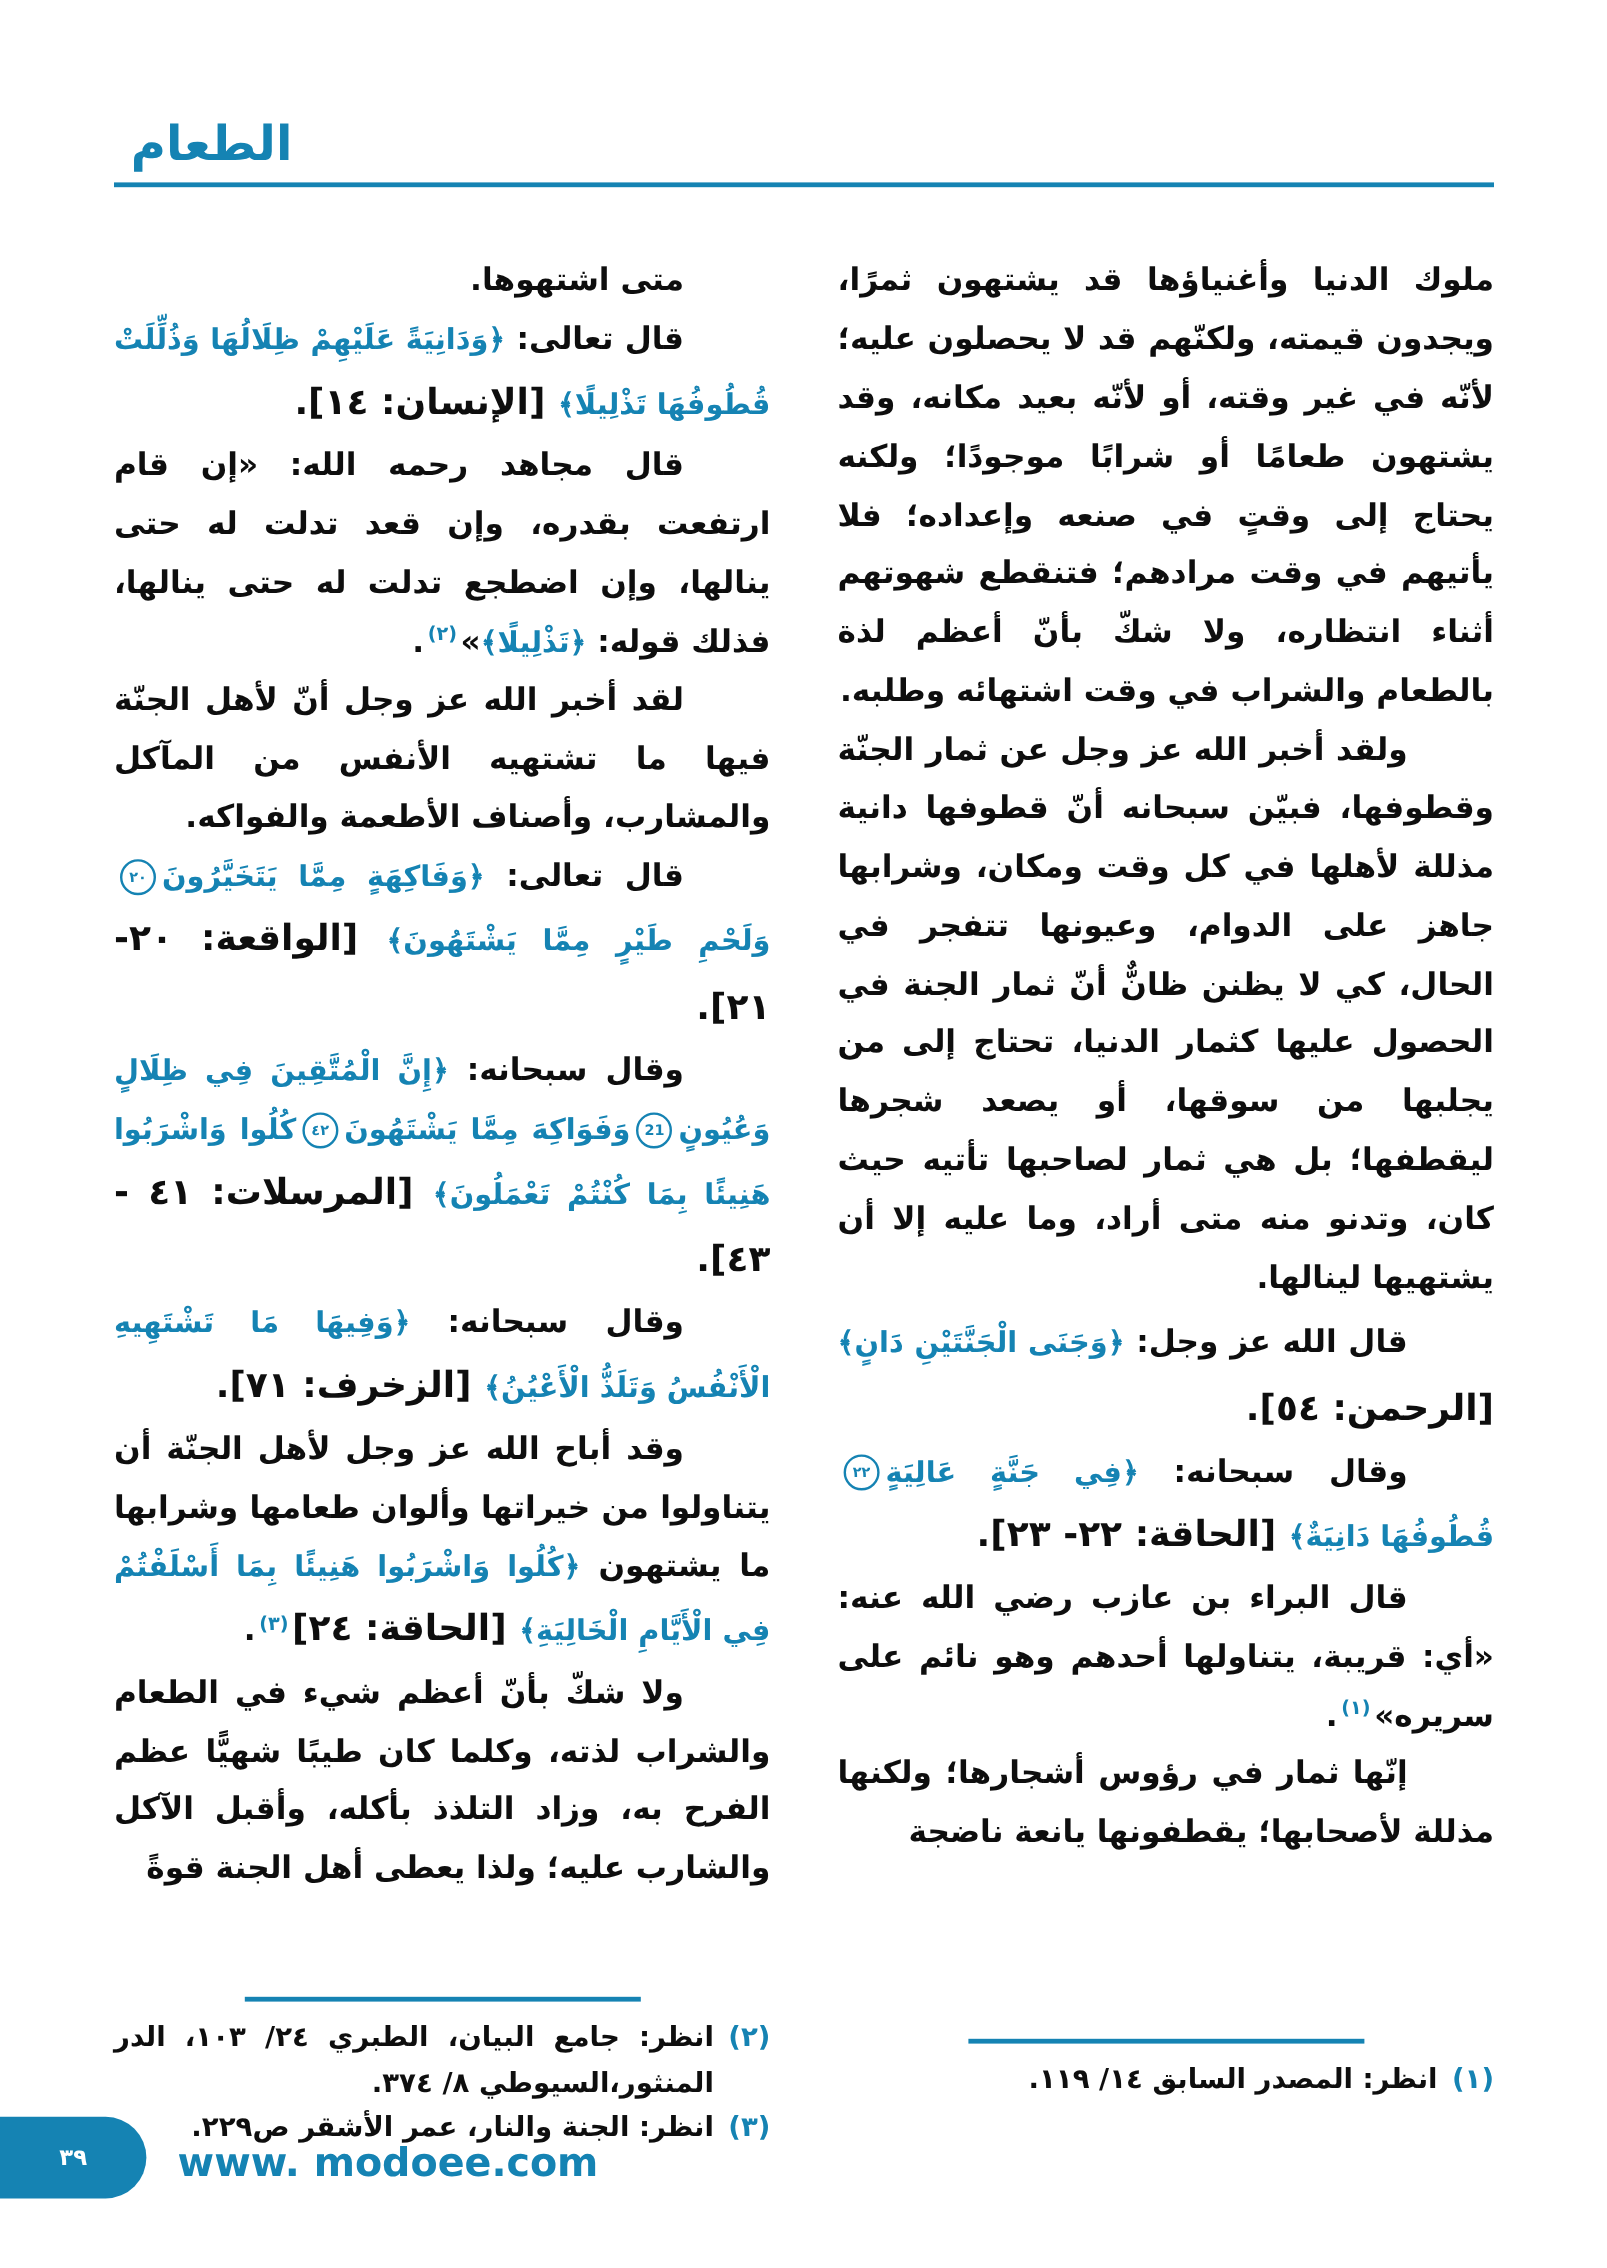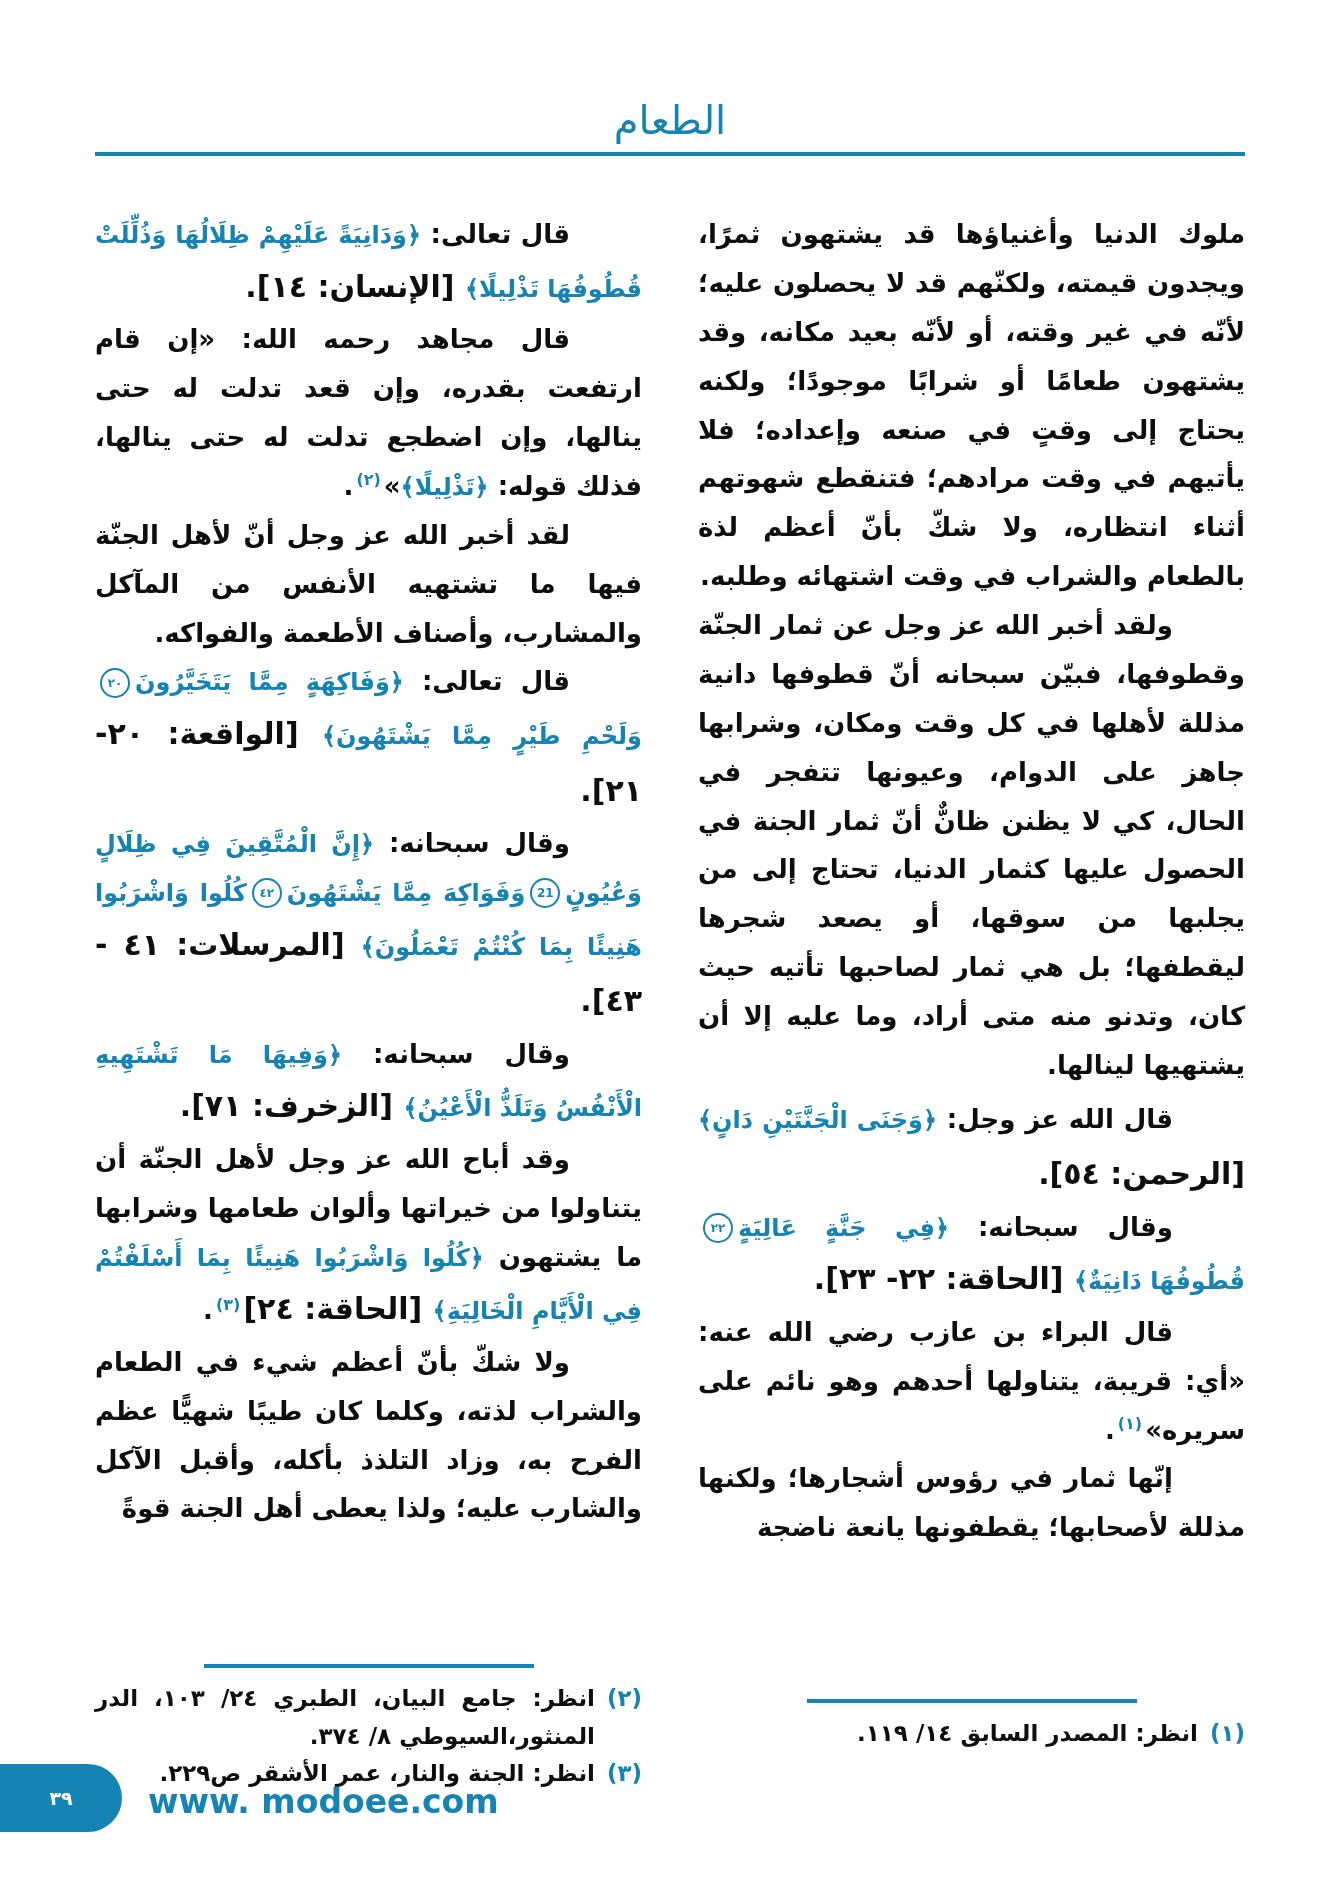--- a/index.html
+++ b/index.html
@@ -13,24 +13,25 @@
     background:#ffffff;
     overflow:hidden;
     direction:rtl;
     font-family:"DejaVu Sans",sans-serif;
     color:var(--ink);
   }
   
   .header{position:absolute;top:96px;left:95px;right:94px;}
   .chapter-title{
     color:var(--accent);
-    font-size:40px;font-weight:normal;
-    text-align:center;
+    font-size:40px;font-weight:bold;
+    text-align:left;
     line-height:1.2;
     letter-spacing:1px;
+    margin-left:14px;
   }
   .header-rule{margin-top:8px;height:4px;background:var(--accent);}
 
   
   .columns{
     position:absolute;top:210px;left:95px;right:94px;bottom:98px;
     display:flex;gap:56px;
   }
   .col{flex:1 1 0;display:flex;flex-direction:column;min-width:0;}
   .col p{
@@ -118,20 +119,21 @@
       <div class="footnotes raised">
         <div class="fn-sep"></div>
         <div class="footnote">
           <span class="fn-marker">(١)</span>
           <span class="fn-text">انظر: المصدر السابق ١٤/ ١١٩.</span>
         </div>
       </div>
     </section>
 
     <section class="col">
+      <p><span>متى اشتهوها.</span></p>
       <p>
         <span>قال تعالى: </span><span class="verse">﴿وَدَانِيَةً عَلَيْهِمْ ظِلَالُهَا وَذُلِّلَتْ قُطُوفُهَا تَذْلِيلًا﴾</span><span class="ref"> [الإنسان: ١٤].</span>
       </p>
       <p>
         <span>قال مجاهد رحمه الله: «إن قام ارتفعت بقدره، وإن قعد تدلت له حتى ينالها، وإن اضطجع تدلت له حتى ينالها، فذلك قوله: </span><span class="verse">﴿تَذْلِيلًا﴾</span><span>»</span><sup class="fnref">(٢)</sup><span>.</span>
       </p>
       <p><span>لقد أخبر الله عز وجل أنّ لأهل الجنّة فيها ما تشتهيه الأنفس من المآكل والمشارب، وأصناف الأطعمة والفواكه.</span></p>
       <p>
         <span>قال تعالى: </span><span class="verse">﴿وَفَاكِهَةٍ مِمَّا يَتَخَيَّرُونَ</span><span class="ayah">٢٠</span><span class="verse">وَلَحْمِ طَيْرٍ مِمَّا يَشْتَهُونَ﴾</span><span class="ref"> [الواقعة: ٢٠- ٢١].</span>
       </p>

